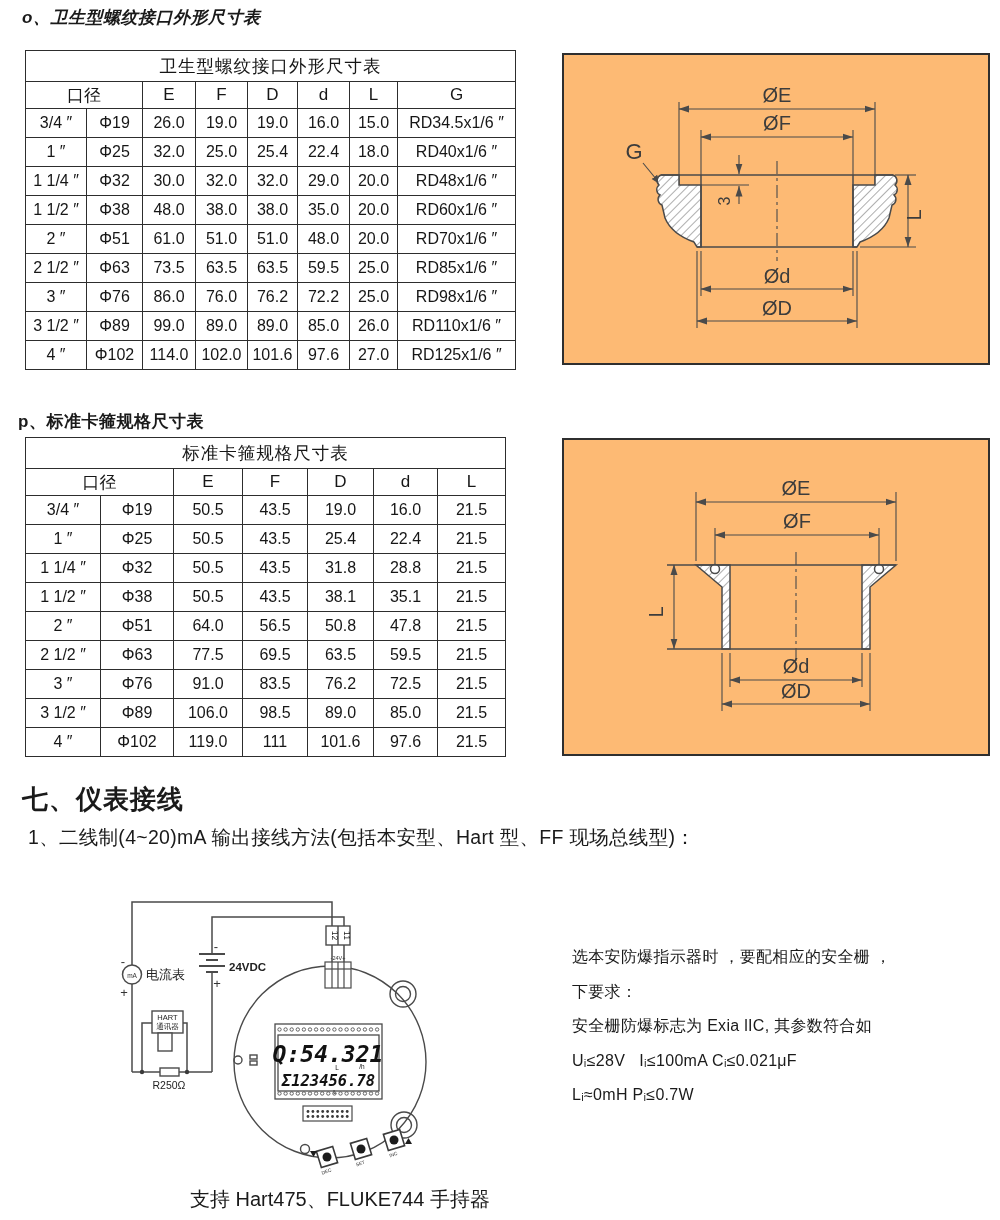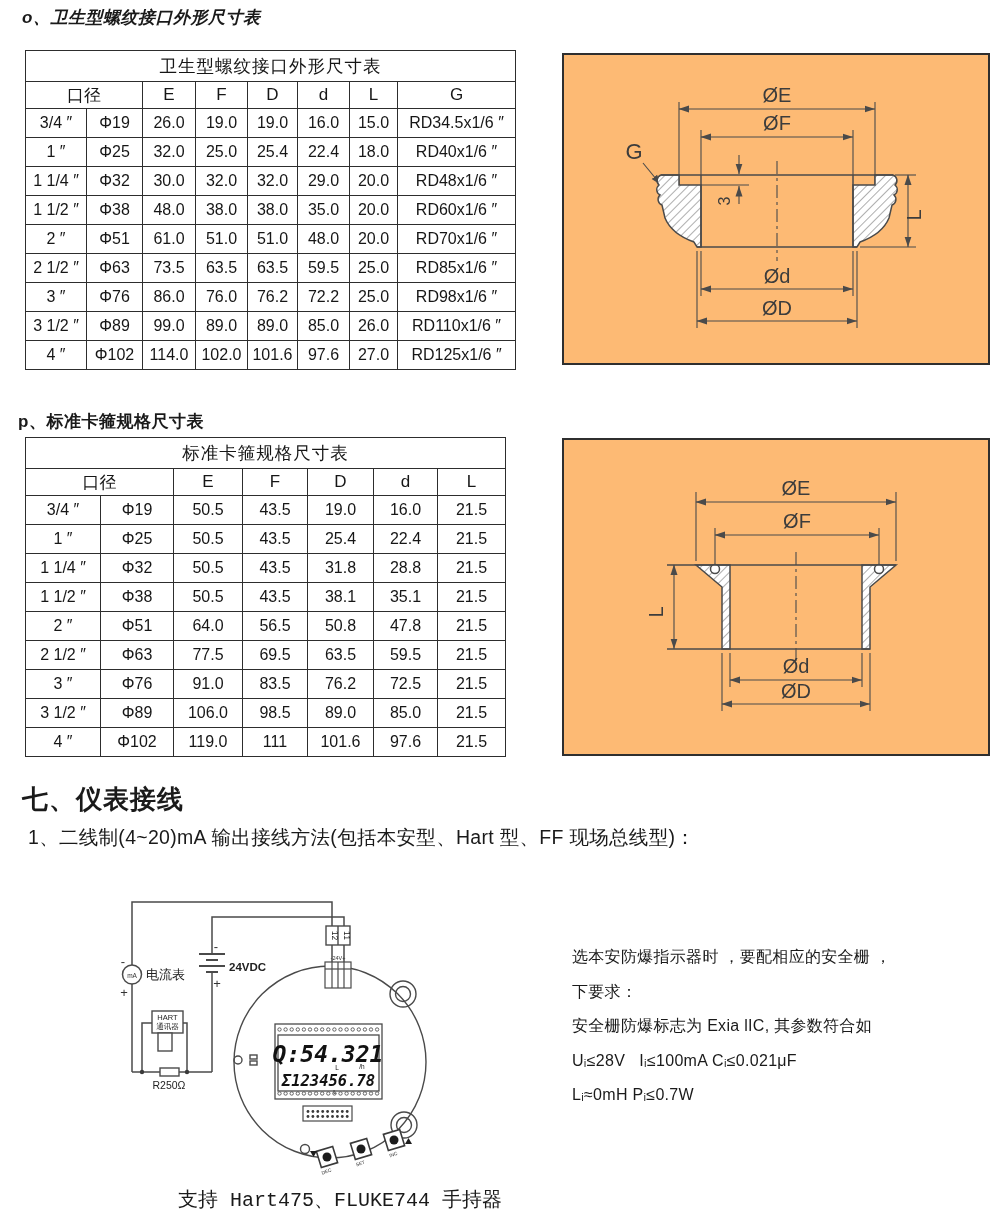--- a/index.html
+++ b/index.html
@@ -16,21 +16,21 @@
   .t1{left:25px;top:50px;width:490px;}
   .t2{left:25px;top:437px;width:480px;}
   .dbox{position:absolute;border:2px solid #2f2f2f;background:#fdba74;}
   .d1{left:562px;top:53px;width:424px;height:308px;}
   .d2{left:562px;top:438px;width:424px;height:314px;}
   .dbox svg{display:block;width:100%;height:100%;}
   .sec-title{position:absolute;left:22px;top:782px;font-size:26px;font-weight:bold;letter-spacing:1px;}
   .sec-sub{position:absolute;left:28px;top:824px;font-size:19.5px;letter-spacing:.3px;}
   .wire{position:absolute;left:95px;top:880px;width:390px;height:305px;}
   .wire svg{display:block;width:100%;height:100%;}
-  .caption{position:absolute;left:140px;top:1186px;width:400px;text-align:center;font-size:20px;font-family:Liberation Mono, monospace;}
+  .caption{position:absolute;left:140px;top:1186px;width:400px;text-align:center;font-size:20px;}
   .note{position:absolute;left:572px;top:940px;width:425px;font-size:16px;}
   .note-line{white-space:pre-wrap;line-height:34.5px;letter-spacing:.3px;}
   text{font-family:"Liberation Sans","DejaVu Sans",sans-serif;}
   .lcd{font-family:"DejaVu Sans Mono",monospace;font-weight:bold;font-style:italic;}
 </style>
 </head>
 <body>
 
 <div class="page">
 

